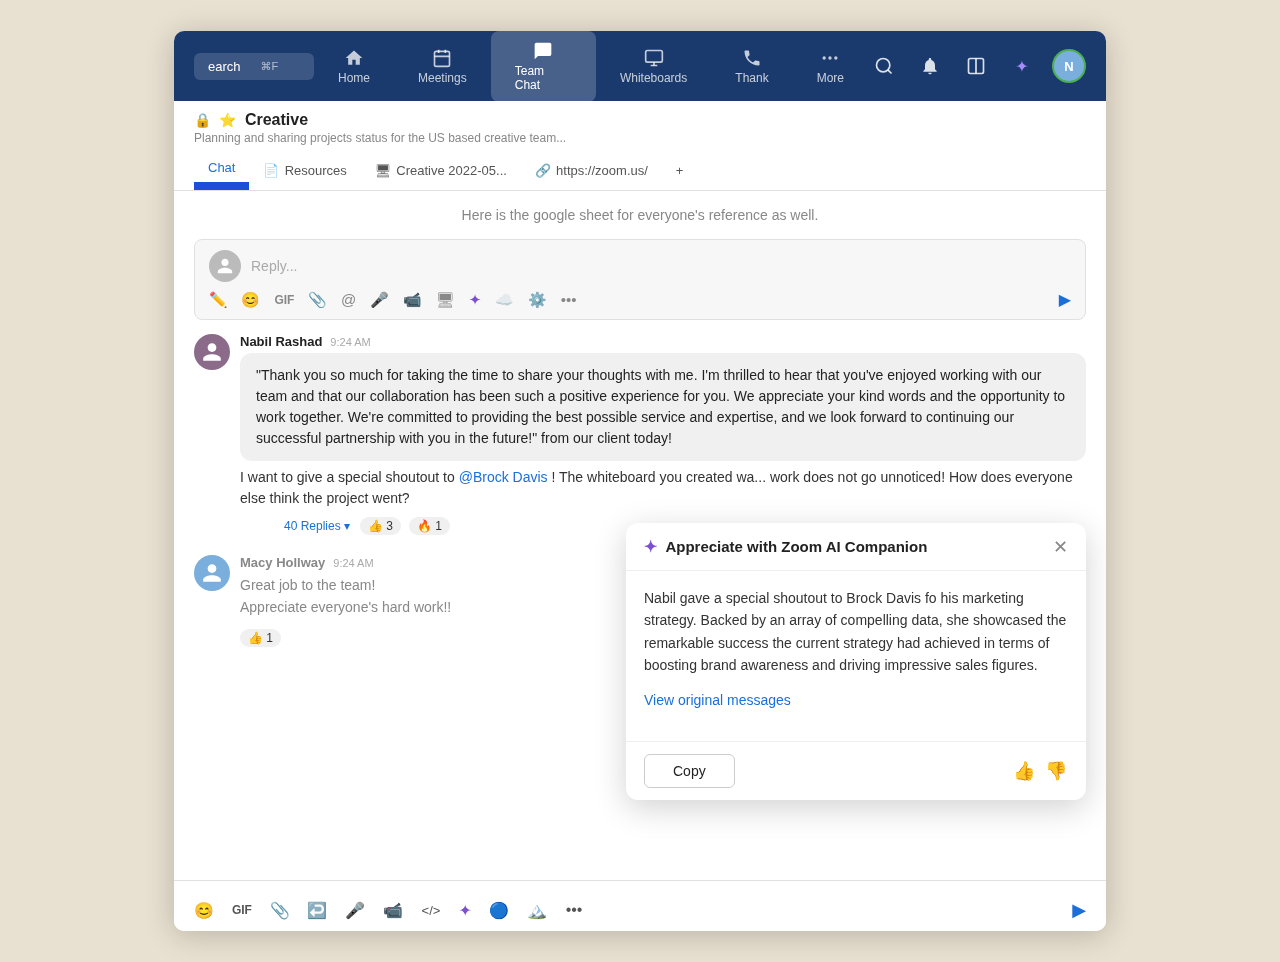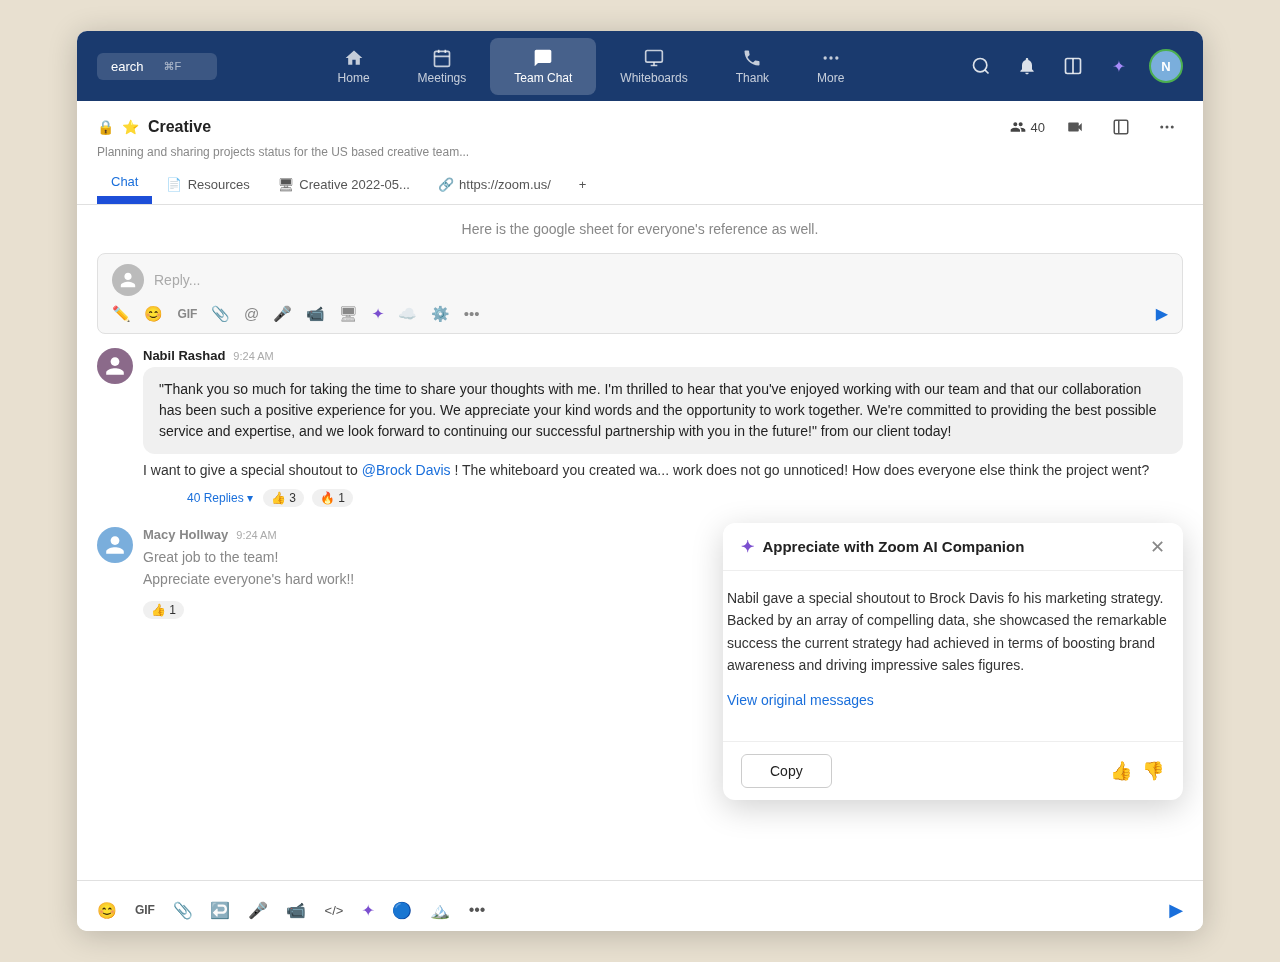--- a/index.html
+++ b/index.html
@@ -7,21 +7,21 @@
       font-family: -apple-system, BlinkMacSystemFont, 'Segoe UI', sans-serif;
       background: #e8e0d0;
       width: 1280px;
       height: 962px;
       overflow: hidden;
       display: flex;
       align-items: center;
       justify-content: center;
     }
     .app-window {
-      width: 1126px;
+      width: 932px;
       height: 900px;
       background: #fff;
       border-radius: 10px;
       overflow: hidden;
       display: flex;
       flex-direction: column;
       box-shadow: 0 4px 30px rgba(0,0,0,0.2);
       position: relative;
     }
     
@@ -339,21 +339,21 @@
       color: #222;
     }
     .ai-star { color: #7b4fcf; font-size: 16px; }
     .close-btn {
       color: #888;
       cursor: pointer;
       font-size: 18px;
       line-height: 1;
     }
     .ai-panel-body {
-      padding: 16px 4px;
+      padding: 16px 18px;
       font-size: 14px;
       color: #333;
       line-height: 1.6;
     }
     .ai-panel-body p { margin-bottom: 12px; }
     .view-orig {
       color: #1a6fdb;
       font-size: 14px;
       cursor: pointer;
       text-decoration: none;
@@ -473,46 +473,20 @@
       <div class="avatar-circle">N</div>
     </div>
   </nav>
 
   <div class="channel-header">
     <div class="channel-title-row">
       <div class="channel-title">
         <span class="lock-icon">🔒</span>
         <span class="star-icon">⭐</span>
         <span class="channel-name">Creative</span>
-      </div>
-      <div class="channel-actions">
-        <div class="members-count">
-          <svg width="16" height="16" viewBox="0 0 24 24" fill="currentColor">
-              <path d="M16 11c1.66 0 2.99-1.34 2.99-3S17.66 5 16 5c-1.66 0-3 1.34-3 3s1.34 3 3 3zm-8 0c1.66 0 2.99-1.34 2.99-3S9.66 5 8 5C6.34 5 5 6.34 5 8s1.34 3 3 3zm0 2c-2.33 0-7 1.17-7 3.5V19h14v-2.5c0-2.33-4.67-3.5-7-3.5zm8 0c-.29 0-.62.02-.97.05 1.16.84 1.97 1.97 1.97 3.45V19h6v-2.5c0-2.33-4.67-3.5-7-3.5z"></path>
-            </svg>
-          <span>40</span>
-        </div>
-        <div class="nav-icon-btn" style="color:#555">
-          <svg width="18" height="18" viewBox="0 0 24 24" fill="currentColor">
-              <path d="M17 10.5V7c0-.55-.45-1-1-1H4c-.55 0-1 .45-1 1v10c0 .55.45 1 1 1h12c.55 0 1-.45 1-1v-3.5l4 4v-11l-4 4z"></path>
-            </svg>
-        </div>
-        <div class="nav-icon-btn" style="color:#555">
-          <svg width="18" height="18" viewBox="0 0 24 24" fill="none" stroke="currentColor" stroke-width="2">
-              <rect x="3" y="3" width="18" height="18" rx="2"></rect>
-              <line x1="9" y1="3" x2="9" y2="21"></line>
-            </svg>
-        </div>
-        <div class="nav-icon-btn" style="color:#555">
-          <svg width="18" height="18" viewBox="0 0 24 24" fill="currentColor">
-              <circle cx="5" cy="12" r="2"></circle>
-              <circle cx="12" cy="12" r="2"></circle>
-              <circle cx="19" cy="12" r="2"></circle>
-            </svg>
-        </div>
       </div>
     </div>
     <div class="channel-desc">Planning and sharing projects status for the US based creative team...</div>
     <div class="channel-tabs">
       <div class="tab-item active">
         <span>Chat</span>
       </div>
       <div class="tab-item">
         <span>📄</span>
         <span>Resources</span>

